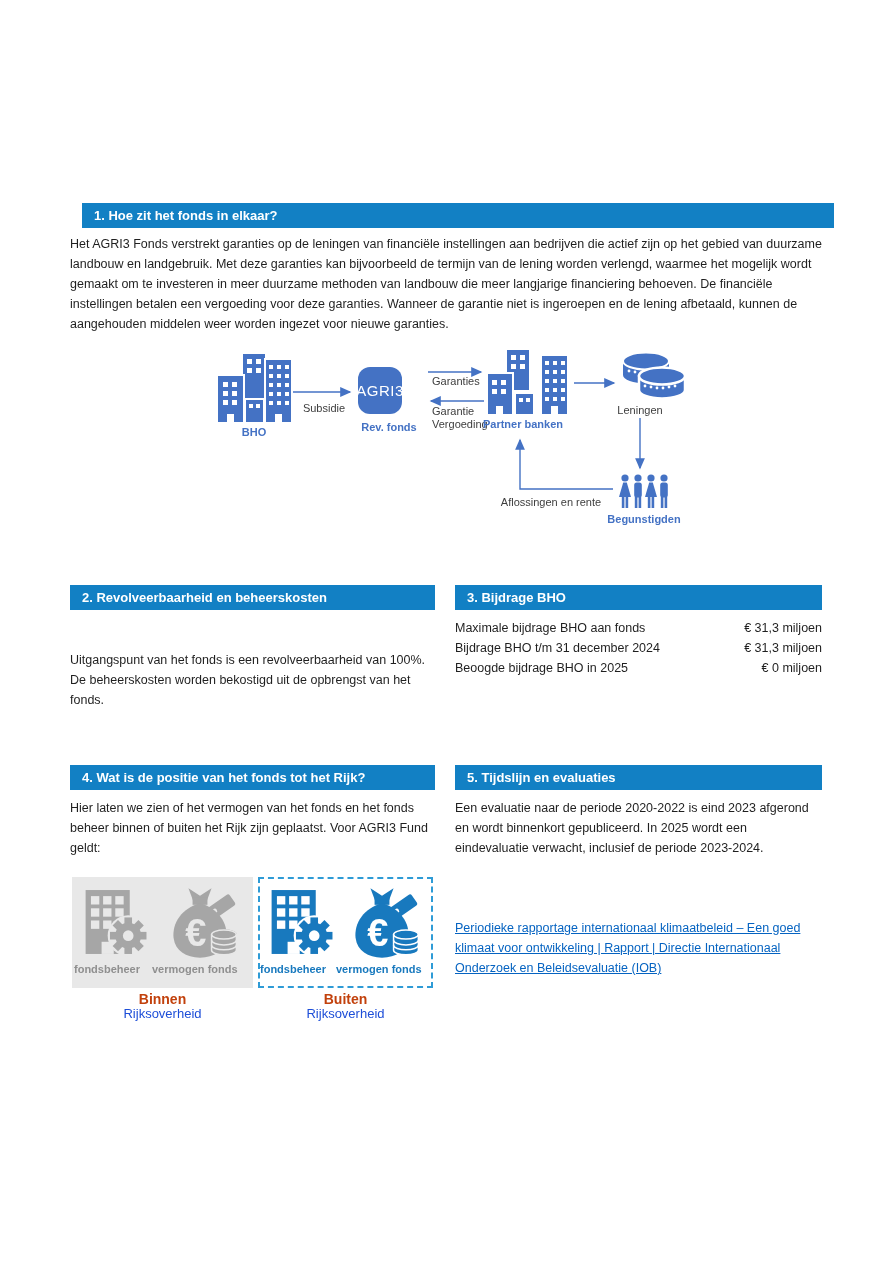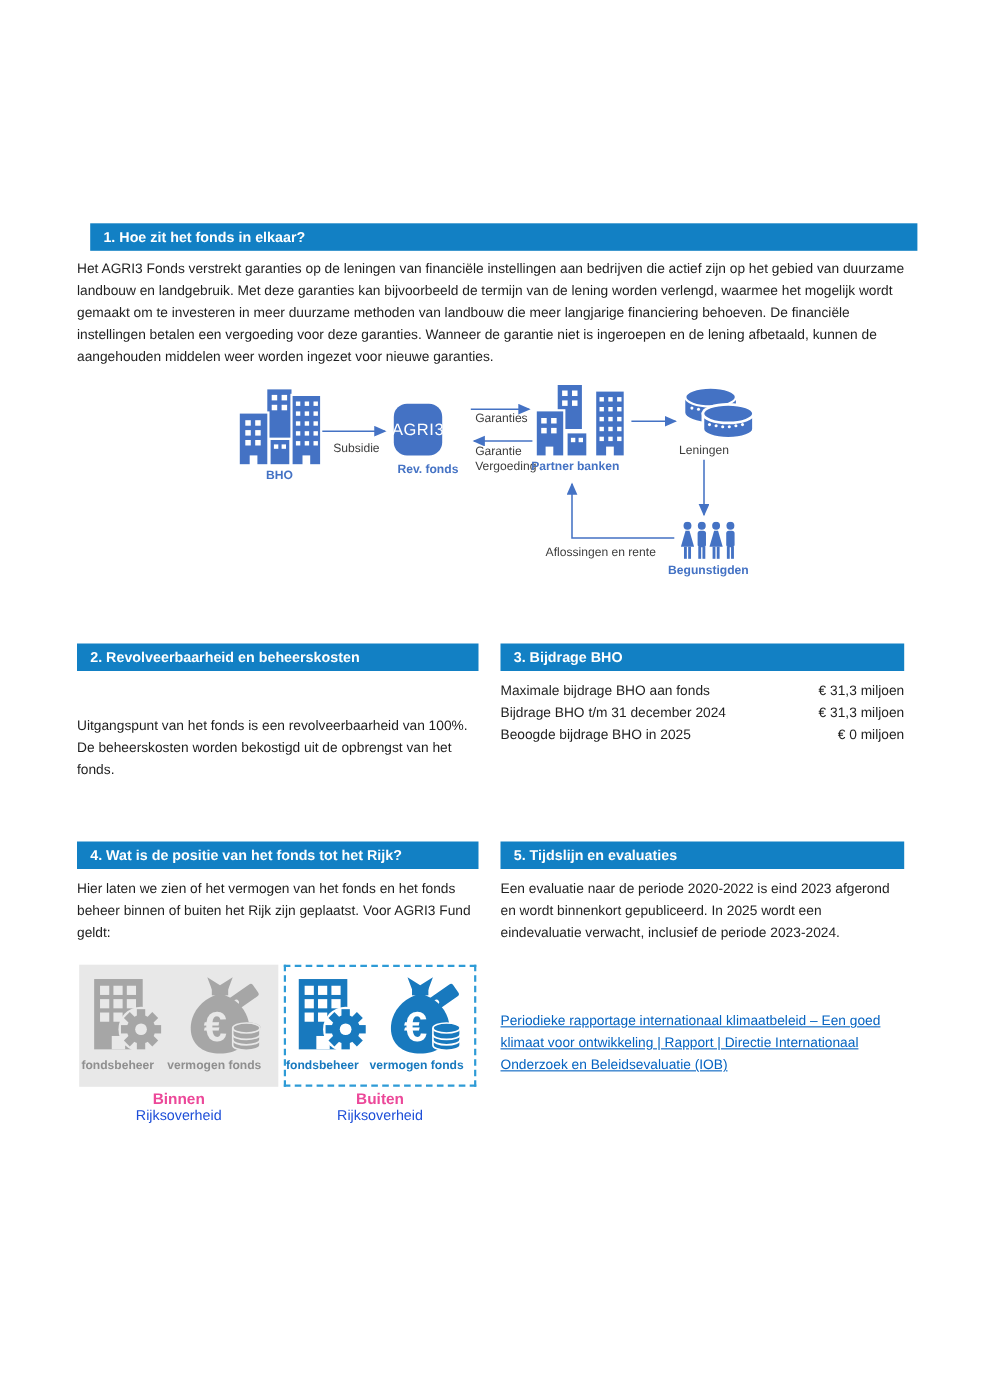--- a/index.html
+++ b/index.html
@@ -18,21 +18,21 @@
   .kv-row{display:flex;justify-content:space-between;font-size:12.5px;line-height:20px;}
   .doclink{position:absolute;font-size:12.5px;line-height:20px;color:var(--link,#0563C1);
            text-decoration:underline;cursor:pointer;}
   .block{position:absolute;box-sizing:border-box;}
   .block-gray{background:var(--gray_bg,#E8E8E8);--win:#E8E8E8;color:var(--gray_icon,#A6A6A6);}
   .block-blue{background:#fff;border:2px dashed var(--border_blue,#2E9BD6);
               --win:#ffffff;color:var(--block_blue,#1879BE);}
   .block-label{position:absolute;font-size:11px;font-weight:700;text-align:left;}
   .block-gray .block-label{color:var(--gray_text,#8F8F8F);}
   .block-blue .block-label{color:var(--block_blue,#1879BE);}
-  .caption-bold{position:absolute;font-size:14px;font-weight:700;text-align:center;color:#ec4899;}
+  .caption-bold{position:absolute;font-size:14px;font-weight:700;text-align:center;color:#c2410c;}
   .caption{position:absolute;font-size:13px;text-align:center;color:#1d4ed8;}
   svg .win{fill:var(--win,#fff);}
   .diagram-icon{color:var(--diagram_blue,#4472C4);}
 </style>
 </head>
 <body>
 
 <div class="page">
 
   <div class="bar" style="left:70px;top:203px;width:752px;margin-left:12px;">
@@ -189,21 +189,21 @@
       <rect x="29.8" y="23" width="2.6" height="11"></rect>
         <rect x="33.6" y="23" width="2.6" height="11"></rect>
       <circle cx="46" cy="4" r="3.6"></circle>
       <rect x="42.2" y="8.5" width="7.6" height="15" rx="2.5"></rect>
       <rect x="42.8" y="23" width="2.6" height="11"></rect>
         <rect x="46.6" y="23" width="2.6" height="11"></rect>
     </g>
   </svg>
   <div class="dlabel-blue" style="left:602px;top:513px;width:84px;">Begunstigden</div>
 
-  <div class="dlabel" style="left:496px;top:496px;width:110px;">Aflossingen en rente</div>
+  <div class="dlabel" style="left:496px;top:496px;width:110px;text-align:center;">Aflossingen en rente</div>
 
   <div class="bar" style="left:70px;top:585px;width:365px;">
     <span>2. Revolveerbaarheid en beheerskosten</span>
   </div>
   <div class="body-text" style="left:70px;top:618px;width:362px;margin-top:32px;">Uitgangspunt van het fonds is een revolveerbaarheid van 100%. De beheerskosten worden bekostigd uit de opbrengst van het fonds.</div>
 
   <div class="bar" style="left:455px;top:585px;width:367px;">
     <span>3. Bijdrage BHO</span>
   </div>
   <div class="abs" style="left:455px;top:618px;width:367px;">

